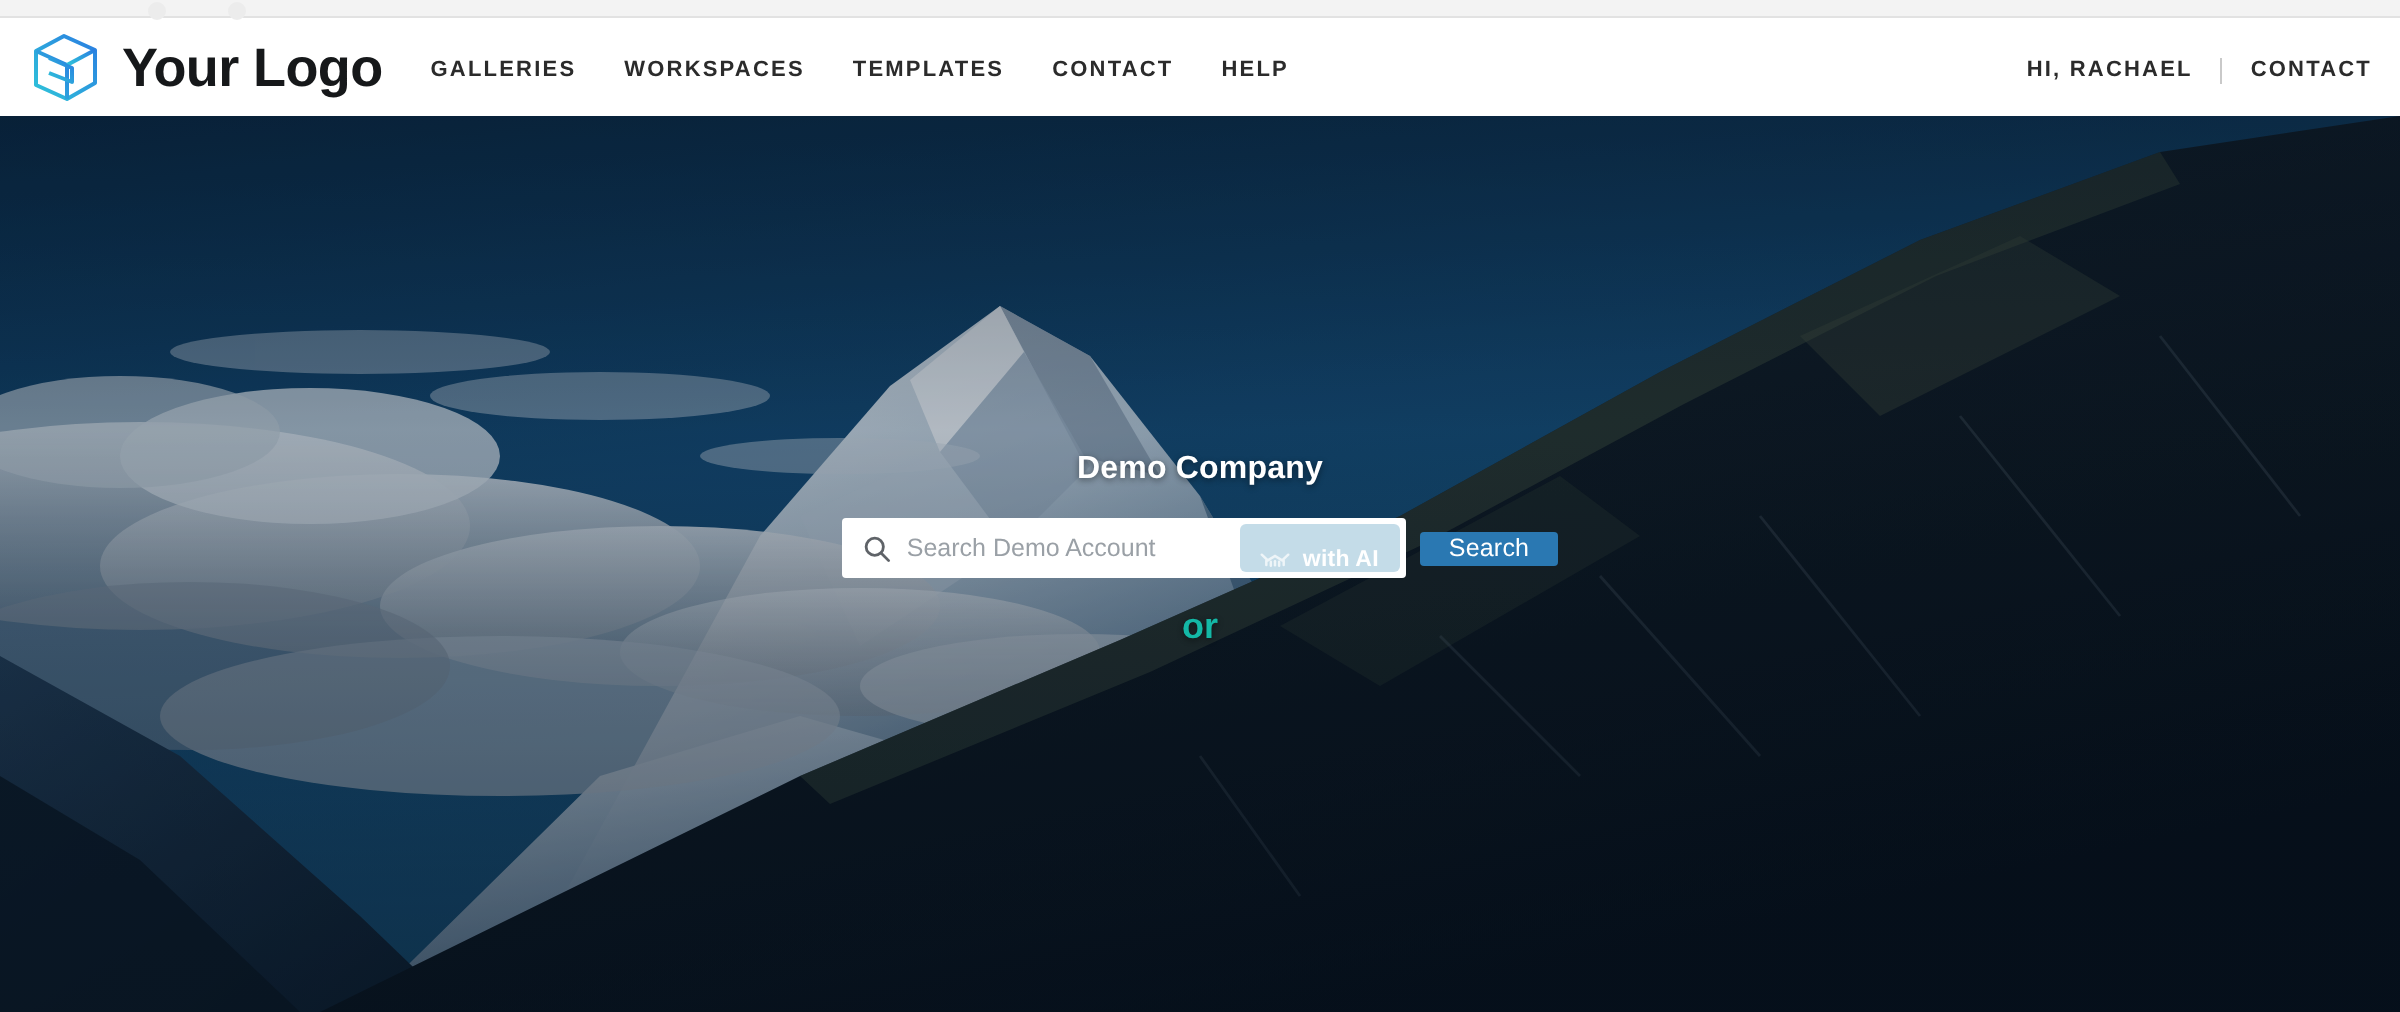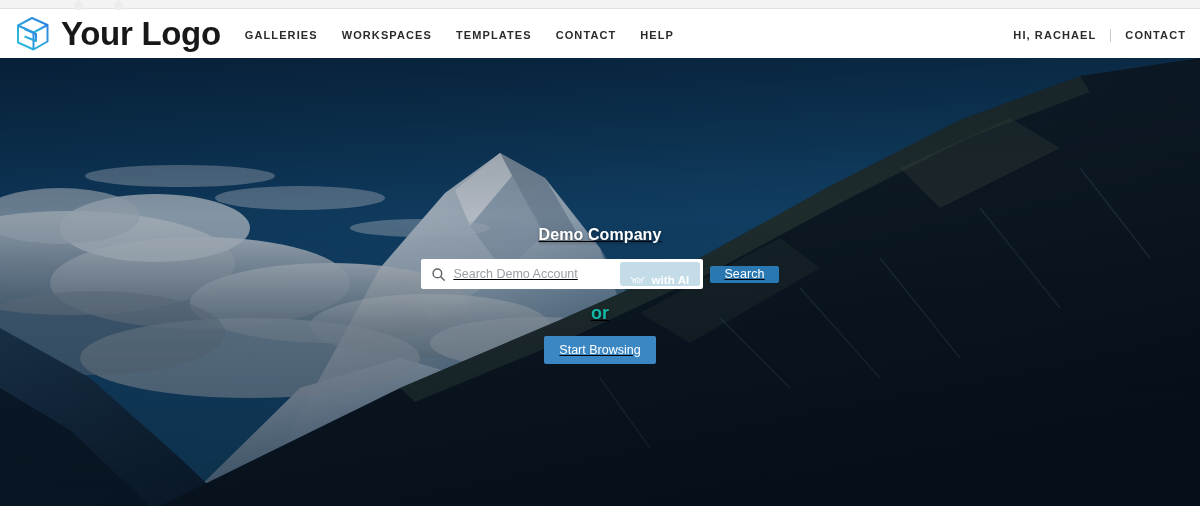--- a/index.html
+++ b/index.html
@@ -33,21 +33,21 @@
     display: flex; align-items: center;
   }
 
   .brand {
     display: flex; align-items: center;
     margin-left: 12px;
     height: 100%;
   }
   .logo-mark { width: 42px; height: 42px; flex: none; display:block; }
   .brand-name {
-    font-size: 33px;
+    font-size: 27px;
     font-weight: bold;
     color: #16181a;
     letter-spacing: -0.3px;
     margin-left: 7px;
     white-space: nowrap;
   }
 
   .main-nav {
     display: flex; align-items: center;
     margin-left: 24px;
@@ -99,21 +99,20 @@
   }
 
   .hero-content {
     position: absolute;
     left: 0; right: 0;
     top: 168px;
     display: flex;
     flex-direction: column;
     align-items: center;
     z-index: 5;
-    text-decoration: underline;
   }
 
   .hero-title {
     font-size: 16px;
     font-weight: bold;
     color: #ffffff;
     letter-spacing: 0.1px;
     text-shadow: 0 1px 3px rgba(0,0,0,0.45);
     margin-bottom: 15px;
   }
@@ -368,15 +367,14 @@
           </svg>
           <span class="ai-pill-label">with AI</span>
         </div>
       </div>
 
       <button class="search-button">Search</button>
     </div>
 
     <div class="or-text">or</div>
 
-    <button class="browse-button">Start Browsing</button>
   </div>
 </div>
 
 </body></html>

